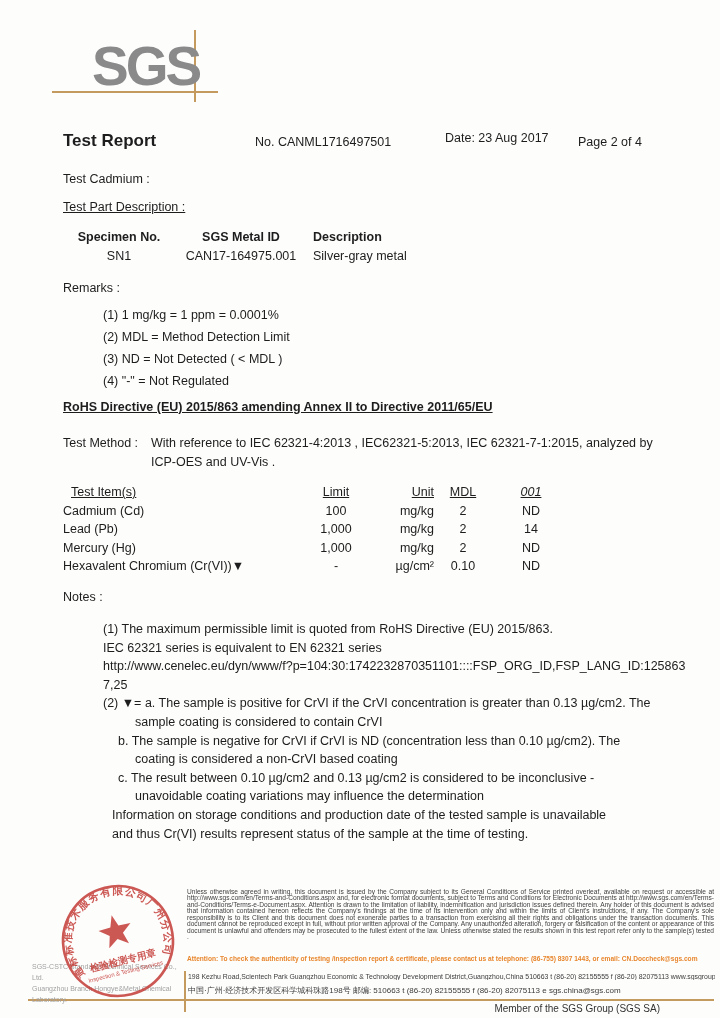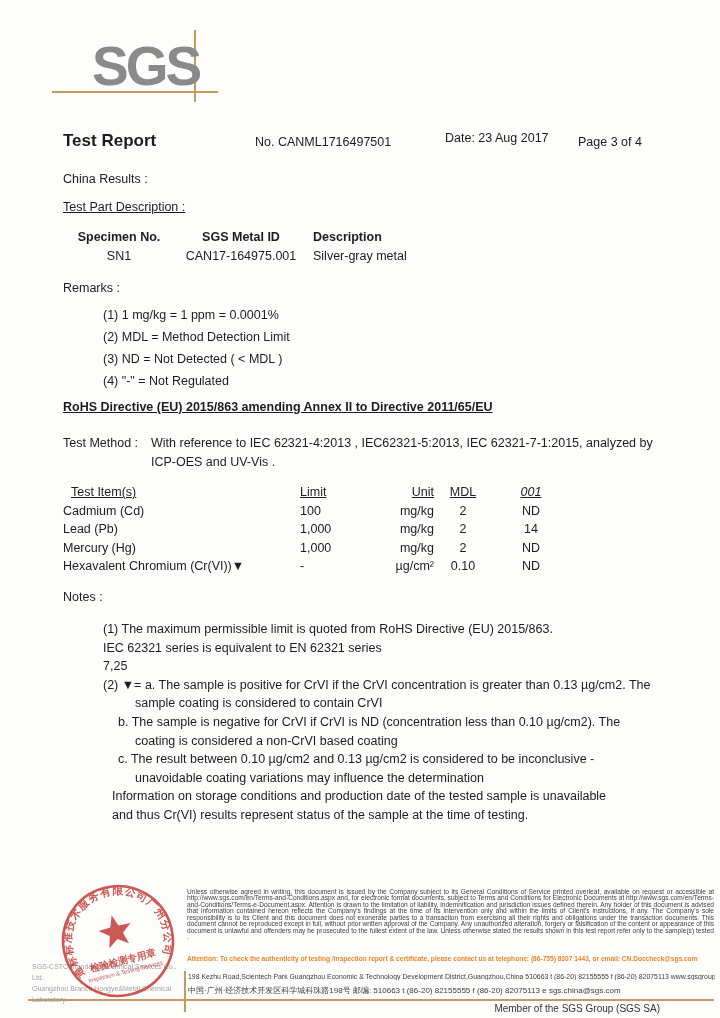--- a/index.html
+++ b/index.html
@@ -42,21 +42,21 @@
 
   
   .method { position:absolute; left:63px; top:434px; font-size:12.5px; display:flex; }
   .method .lbl { width:88px; flex:none; line-height:19px; }
   .method .txt div { line-height:19px; }
 
   
   .results { position:absolute; left:63px; top:483px; font-size:12.5px; border-collapse:collapse; }
   .results td { line-height:18.5px; padding:0; }
   .results .c1 { width:237px; text-align:left; }
-  .results .c2 { width:72px; }
+  .results .c2 { width:72px; text-align:center; }
   .results .c3 { width:62px; text-align:right; }
   .results .c4 { width:58px; text-align:center; }
   .results .c5 { width:78px; text-align:center; }
   .results .hdr .c1 span { margin-left:8px; }
   .results .hdr span { text-decoration:underline; }
 
   
   .notes { position:absolute; left:63px; top:590px; font-size:12.5px; }
   .notes .lines { margin-left:40px; margin-top:16px; }
   .notes .lines div { line-height:18.6px; }
@@ -86,24 +86,24 @@
   <div class="logo">
     <div class="logo-hline"></div>
     <div class="logo-vline"></div>
     <div class="logo-text">SGS</div>
   </div>
 
   <div class="header-row">
     <span class="title">Test Report</span>
     <span class="no">No. CANML1716497501</span>
     <span class="date">Date: 23 Aug 2017</span>
-    <span class="page-no">Page 3 of 4</span>
-  </div>
-
-  <div class="label-line" style="top:172px;">China Results :</div>
+    <span class="page-no">Page 2 of 4</span>
+  </div>
+
+  <div class="label-line" style="top:172px;">Test Cadmium :</div>
   <div class="label-line u" style="top:200px;">Test Part Description :</div>
 
   <table class="specimen">
     <tbody>
         <tr class="hdr">
       <td class="c1">Specimen No.</td>
       <td class="c2">SGS Metal ID</td>
       <td class="c3">Description</td>
     </tr>
     <tr>
@@ -172,20 +172,21 @@
       <td class="c5">ND</td>
     </tr>
   </tbody>
     </table>
 
   <div class="notes">
     <div>Notes :</div>
     <div class="lines">
       <div>(1) The maximum permissible limit is quoted from RoHS Directive (EU) 2015/863.</div>
       <div>IEC 62321 series is equivalent to EN 62321 series</div>
+      <div>http://www.cenelec.eu/dyn/www/f?p=104:30:1742232870351101::::FSP_ORG_ID,FSP_LANG_ID:125863</div>
       <div>7,25</div>
       <div>(2) ▼= a. The sample is positive for CrVI if the CrVI concentration is greater than 0.13 µg/cm2. The</div>
       <div class="ind-c">sample coating is considered to contain CrVI</div>
       <div class="ind-b">b. The sample is negative for CrVI if CrVI is ND (concentration less than 0.10 µg/cm2). The</div>
       <div class="ind-c">coating is considered a non-CrVI based coating</div>
       <div class="ind-b">c. The result between 0.10 µg/cm2 and 0.13 µg/cm2 is considered to be inconclusive -</div>
       <div class="ind-c">unavoidable coating variations may influence the determination</div>
       <div class="ind-i">Information on storage conditions and production date of the tested sample is unavailable</div>
       <div class="ind-i">and thus Cr(VI) results represent status of the sample at the time of testing.</div>
     </div>

